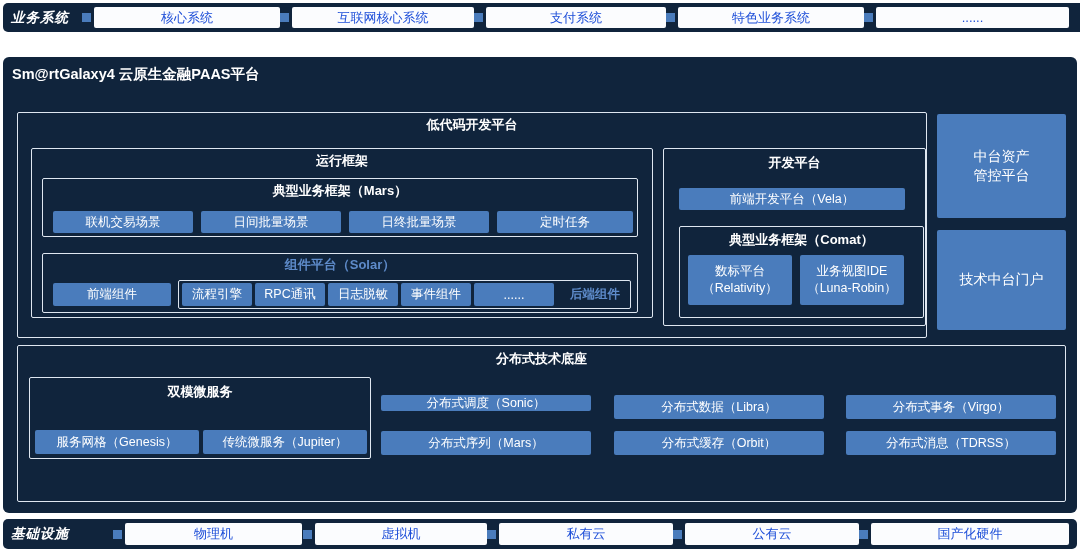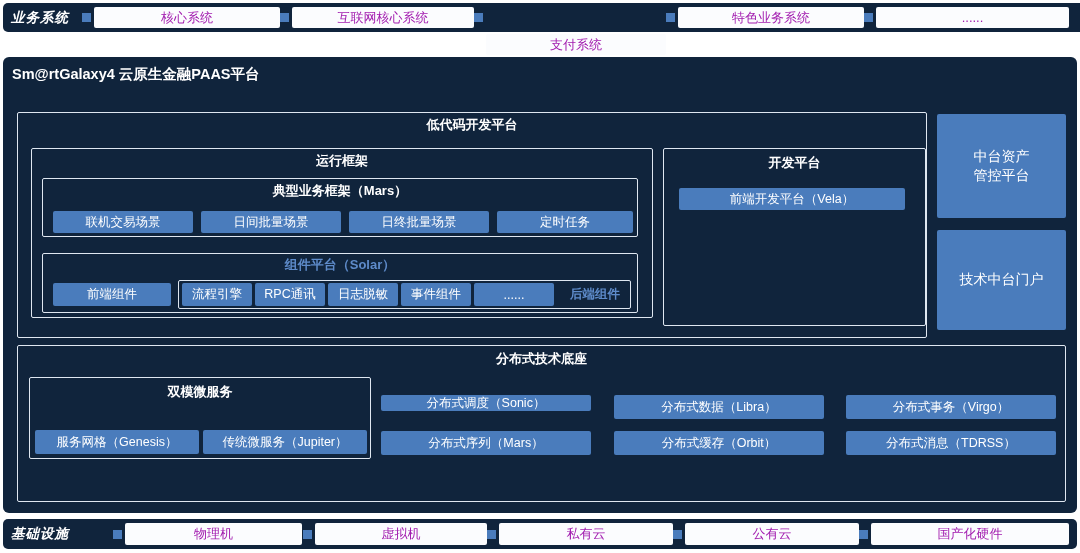--- a/index.html
+++ b/index.html
@@ -8,21 +8,21 @@
     font-family:"Liberation Sans","DejaVu Sans",sans-serif; overflow:hidden;
   }
   .strip { position:absolute; background:var(--navy,#10243c); border-radius:5px; }
   .panel { position:absolute; background:var(--navy,#10243c); border-radius:6px; }
   .strip-label {
     position:absolute; top:0; bottom:0; display:flex; align-items:center;
     color:#fff; font-weight:bold; font-style:italic; font-size:13.5px; letter-spacing:1px;
   }
   .wbox {
     position:absolute; background:#fbfcfe; display:flex; align-items:center; justify-content:center;
-    font-size:13px; color:#a21caf; border-radius:2px;
+    font-size:13px; color:#1d4ed8; border-radius:2px;
   }
   .sq { position:absolute; width:9px; height:9px; background:var(--blue,#4a7cbc); }
   .frame { position:absolute; border:1px solid #dfe7f1; border-radius:2px; box-sizing:border-box; }
   .ftitle { position:absolute; left:0; right:0; text-align:center; color:#fff; font-weight:bold; font-size:13px; }
   .ftitle.blue { color:#5e8bca; }
   .chip {
     position:absolute; background:var(--blue,#4a7cbc); color:#fff;
     display:flex; align-items:center; justify-content:center;
     font-size:12.5px; border-radius:2px; text-align:center;
   }
@@ -42,21 +42,21 @@
   <div class="strip" style="left:3px; top:3px; width:1074px; height:29px;padding-left:44px;">
     <div class="strip-label" style="left:8px;">业务系统</div>
 
     <div class="sq" style="left:79px; top:10px;"></div>
     <div class="wbox" style="left:91px; top:4px; width:186px; height:21px;">核心系统</div>
 
     <div class="sq" style="left:277px; top:10px;"></div>
     <div class="wbox" style="left:289px; top:4px; width:182px; height:21px;">互联网核心系统</div>
 
     <div class="sq" style="left:471px; top:10px;"></div>
-    <div class="wbox" style="left:483px; top:4px; width:180px; height:21px;margin-top:27px;">支付系统</div>
+    <div class="wbox" style="left:483px; top:4px; width:180px; height:21px;">支付系统</div>
 
     <div class="sq" style="left:663px; top:10px;"></div>
     <div class="wbox" style="left:675px; top:4px; width:186px; height:21px;">特色业务系统</div>
 
     <div class="sq" style="left:861px; top:10px;"></div>
     <div class="wbox" style="left:873px; top:4px; width:193px; height:21px;">......</div>
   </div>
 
   <div class="panel" style="left:3px; top:57px; width:1074px; height:456px;">
     <div class="platform-title" style="left:9px; top:8px;">Sm@rtGalaxy4 云原生金融PAAS平台</div>
@@ -85,20 +85,27 @@
             <div class="chip" style="left:222px; top:2px; width:70px; height:23px;">事件组件</div>
             <div class="chip" style="left:295px; top:2px; width:80px; height:23px;">......</div>
             <div class="backend-label">后端组件</div>
           </div>
         </div>
       </div>
 
       <div class="frame" style="left:645px; top:35px; width:263px; height:178px;">
         <div class="ftitle" style="top:5px;">开发平台</div>
         <div class="chip" style="left:15px; top:39px; width:226px; height:22px;">前端开发平台（Vela）</div>
+        <div class="frame" style="left:15px; top:77px; width:245px; height:92px;">
+          <div class="ftitle" style="top:4px;">典型业务框架（Comat）</div>
+          <div class="chip two-line" style="left:8px; top:28px; width:104px; height:50px;">数标平台
+（Relativity）</div>
+          <div class="chip two-line" style="left:120px; top:28px; width:104px; height:50px;">业务视图IDE
+（Luna-Robin）</div>
+        </div>
       </div>
     </div>
 
     <div class="chip big two-line" style="left:934px; top:57px; width:129px; height:104px;">中台资产
 管控平台</div>
     <div class="chip big" style="left:934px; top:173px; width:129px; height:100px;">技术中台门户</div>
 
     <div class="frame" style="left:14px; top:288px; width:1049px; height:157px;">
       <div class="ftitle" style="top:4px;">分布式技术底座</div>
 

